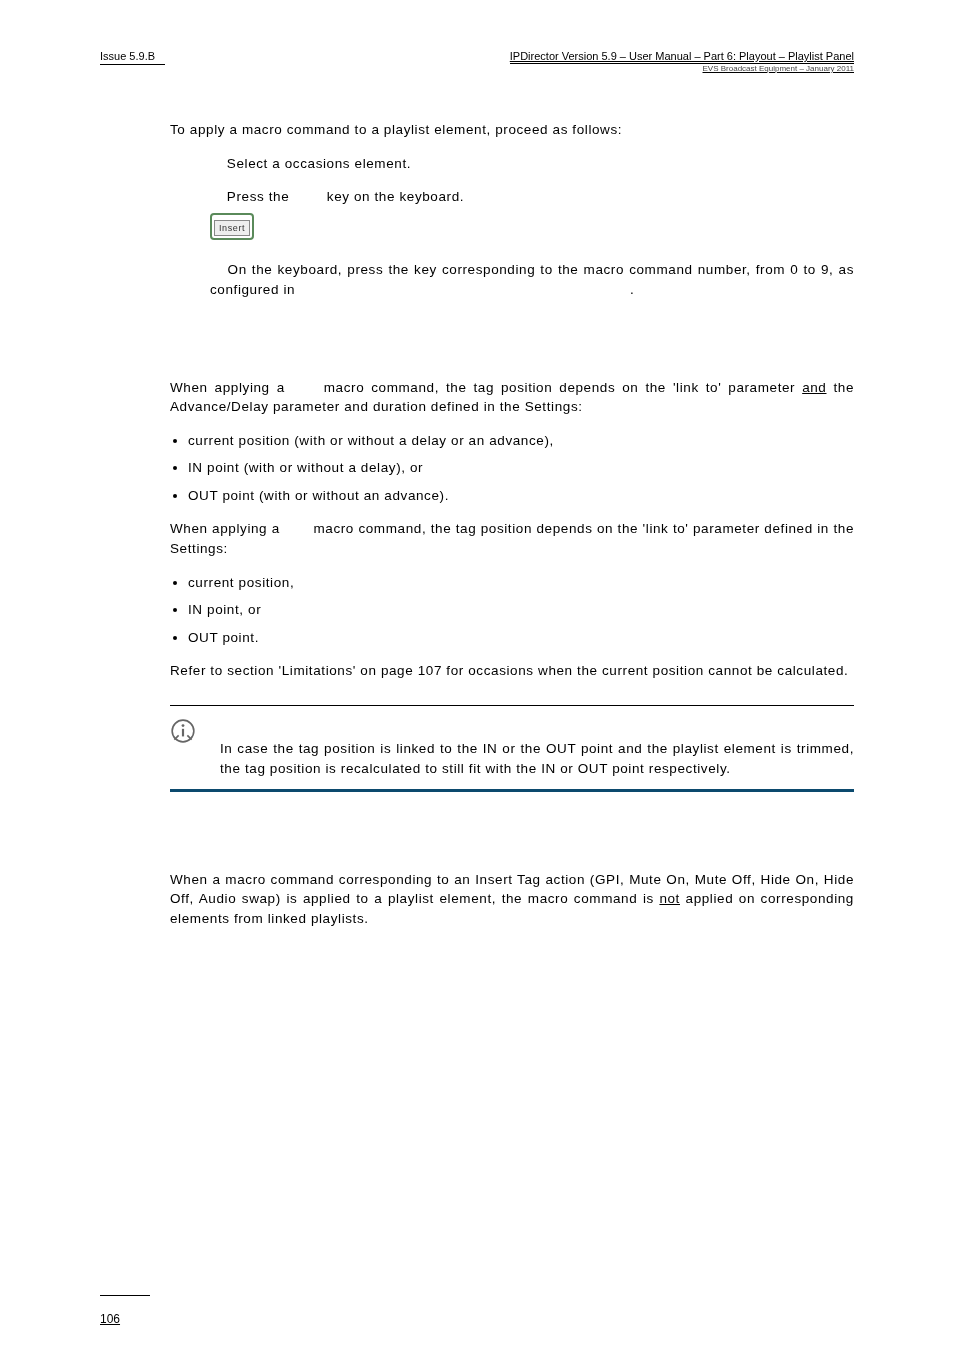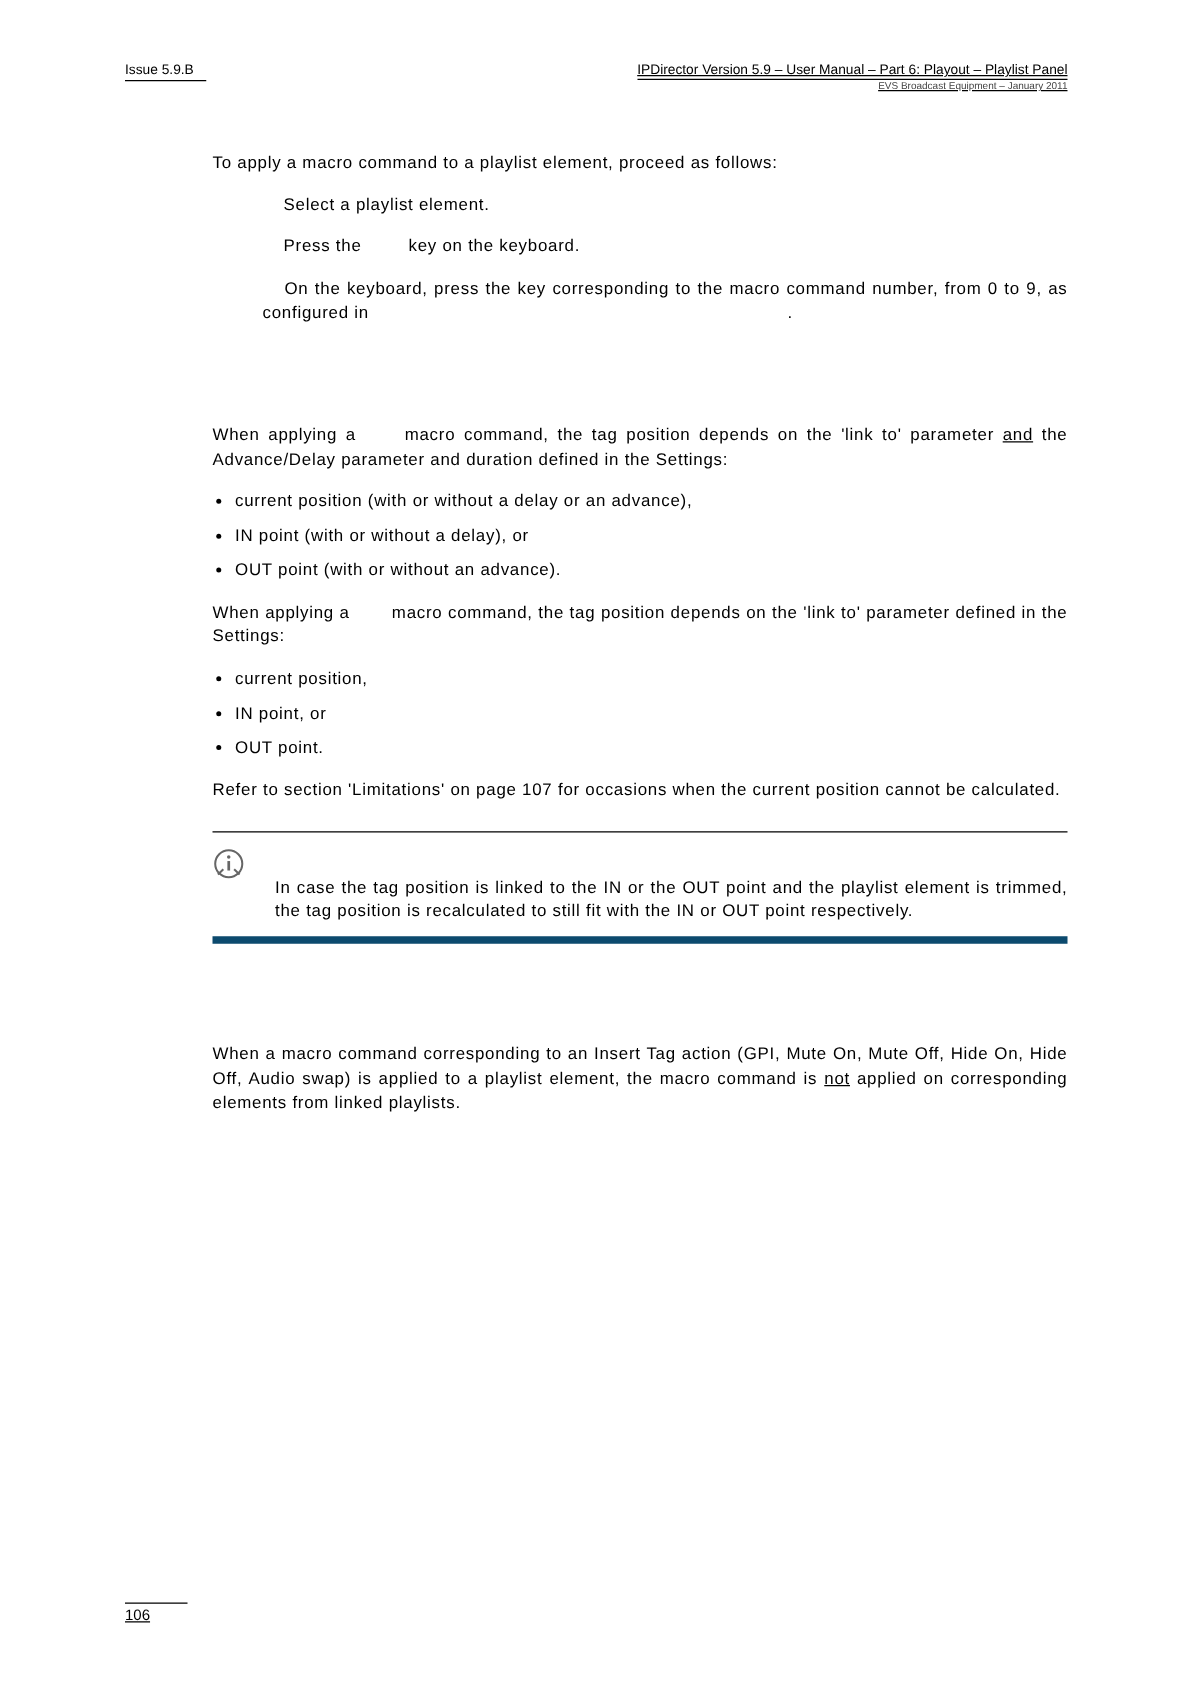--- a/index.html
+++ b/index.html
@@ -89,21 +89,21 @@
   ul.bullets {
     margin: 0 0 14px 0;
     padding-left: 18px;
   }
   ul.bullets li {
     margin-bottom: 8px;
     letter-spacing: 0.6px;
   }
   .note-box {
     border-top: 1px solid #000;
-    border-bottom: 6px solid #0c4a6e;
+    border-bottom: 3px solid #0c4a6e;
     margin: 24px 0 30px 0;
     padding: 10px 0;
     display: flex;
     align-items: flex-start;
   }
   .note-icon {
     width: 50px;
     flex: 0 0 50px;
     font-size: 11px;
     font-weight: bold;
@@ -117,25 +117,25 @@
     letter-spacing: 0.6px;
   }
   .note-title {
     font-weight: bold;
     display: block;
     margin-bottom: 4px;
   }
   .underline { text-decoration: underline; }
   .page-num {
     position: absolute;
-    bottom: 51px;
+    bottom: 24px;
     left: 100px;
     font-size: 12px;
     border-top: 1.5px solid #000;
-    padding-top: 2px;
+    padding-top: 16px;
     padding-right: 30px;
     text-decoration: underline;
   }
   .strong { font-weight: bold; }
   .hidden-white { color: #fff; }
 </style>
 </head>
 <body>
 
 <div class="page">
@@ -148,26 +148,31 @@
     </div>
   </div>
 
   <div class="body">
 
     <div class="para">To apply a macro command to a playlist element, proceed as follows:</div>
 
     <div class="steps">
       <div class="step">
         <span class="strong hidden-white">1.</span>
-        <span>Select a playlist element.</span>
+        <span>Select a occasions element.</span>
       </div>
 
       <div class="step">
         <span class="strong hidden-white">2.</span>
         <span>Press the </span><span class="hidden-white">XXX</span><span> key on the keyboard.</span>
+        <div>
+          <span class="insert-key">
+            <span class="insert-key-inner">Insert</span>
+          </span>
+        </div>
       </div>
 
       <div class="step">
         <span class="strong hidden-white">3.</span>
         <span>On the keyboard, press the key corresponding to the macro command number, from 0 to 9, as configured in </span><span class="hidden-white">the Tools &gt; Settings &gt; Playlist &gt; Macro Commands</span><span>.</span>
       </div>
     </div>
 
 
     <div class="section-h hidden-white">TAG POSITION</div>

